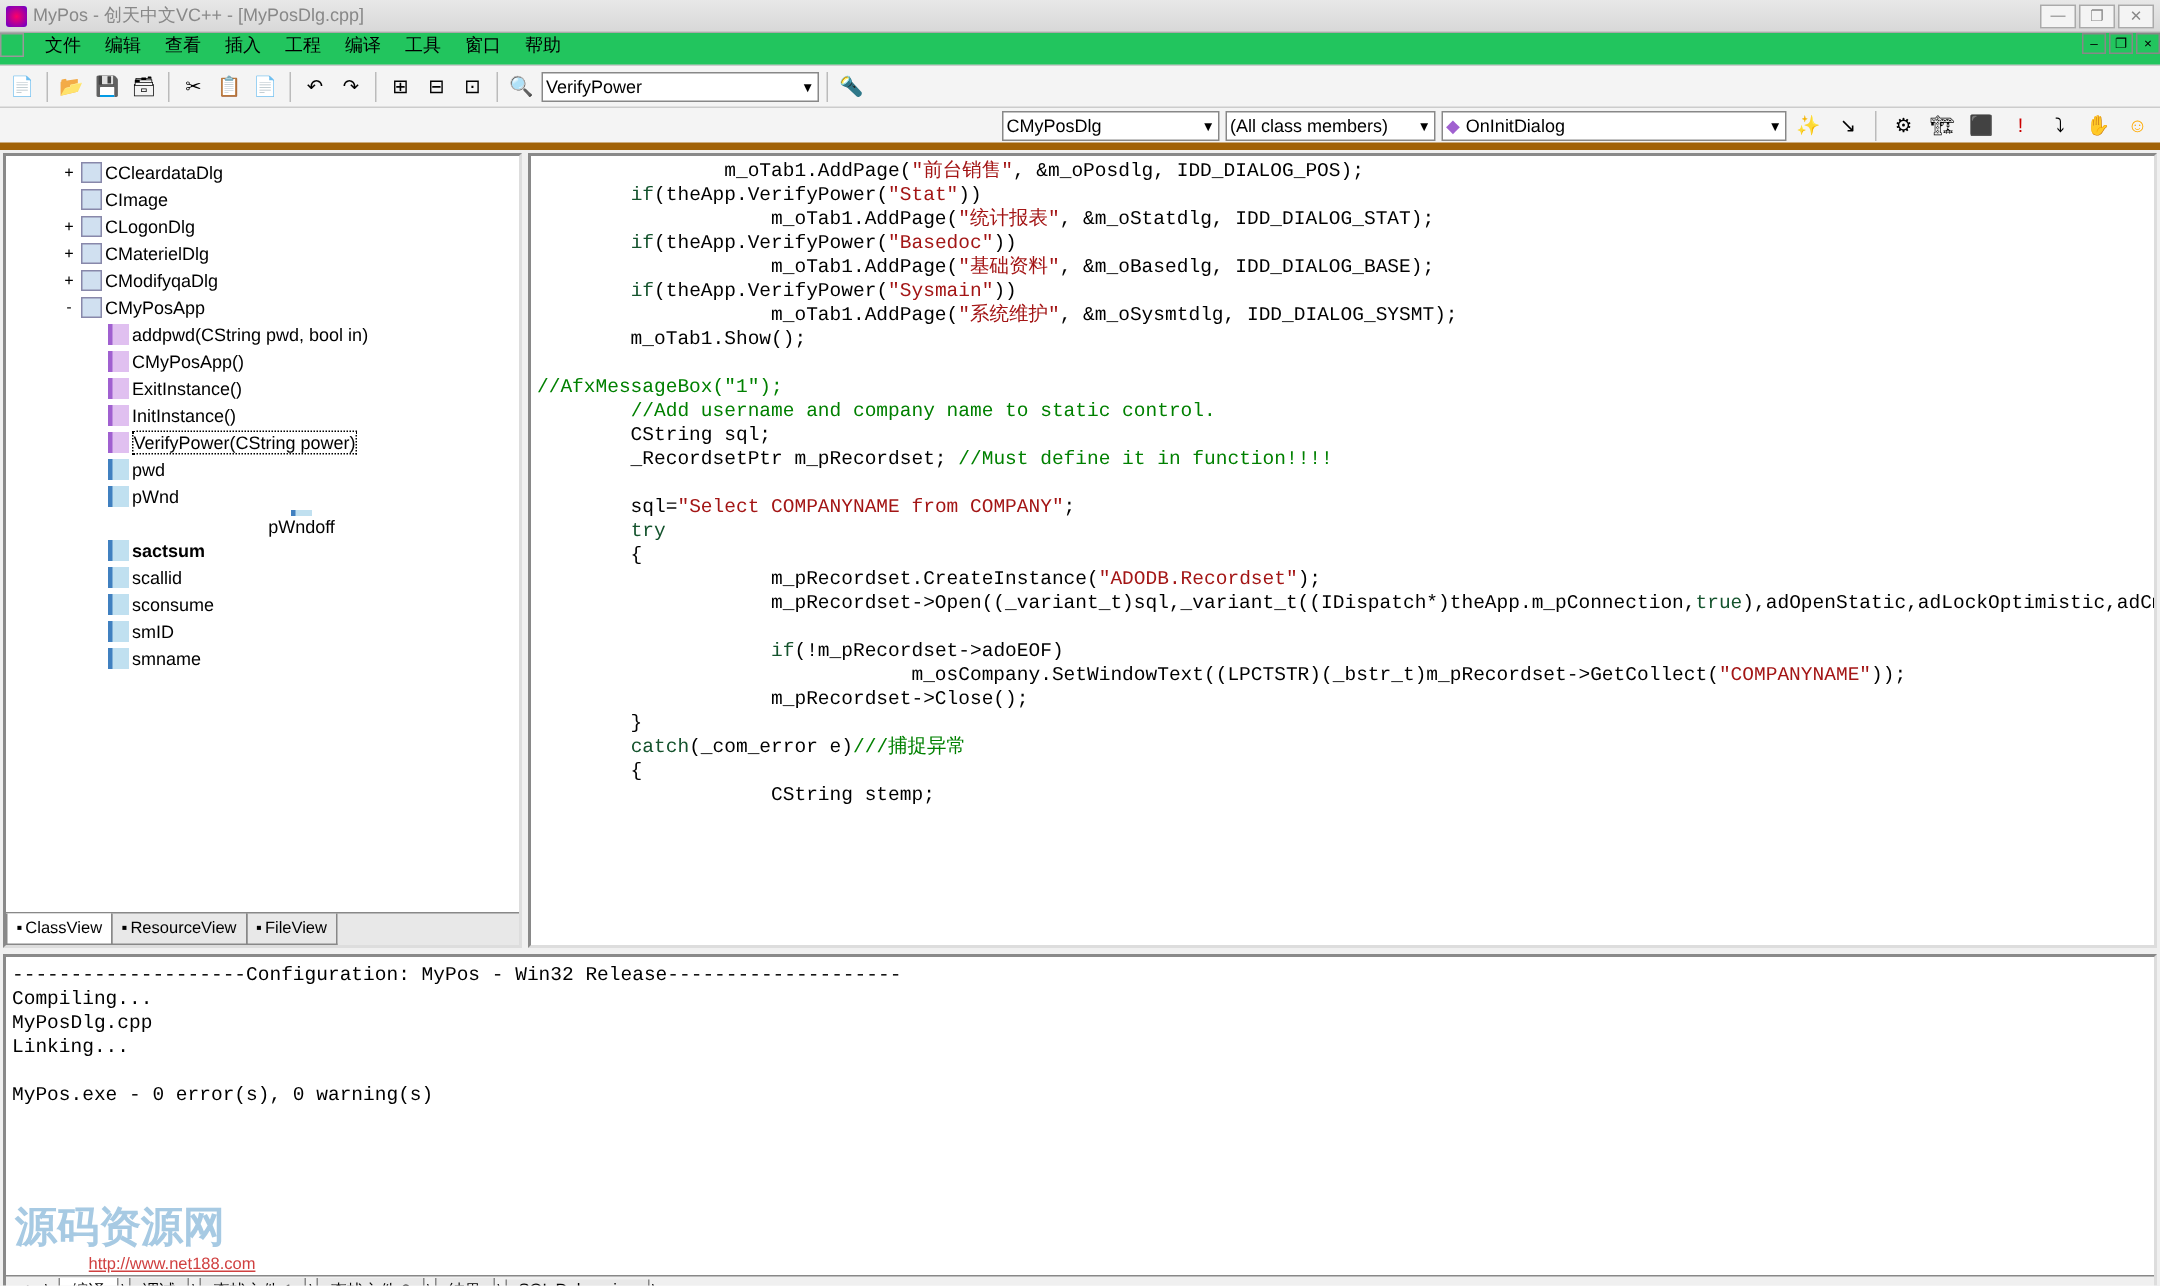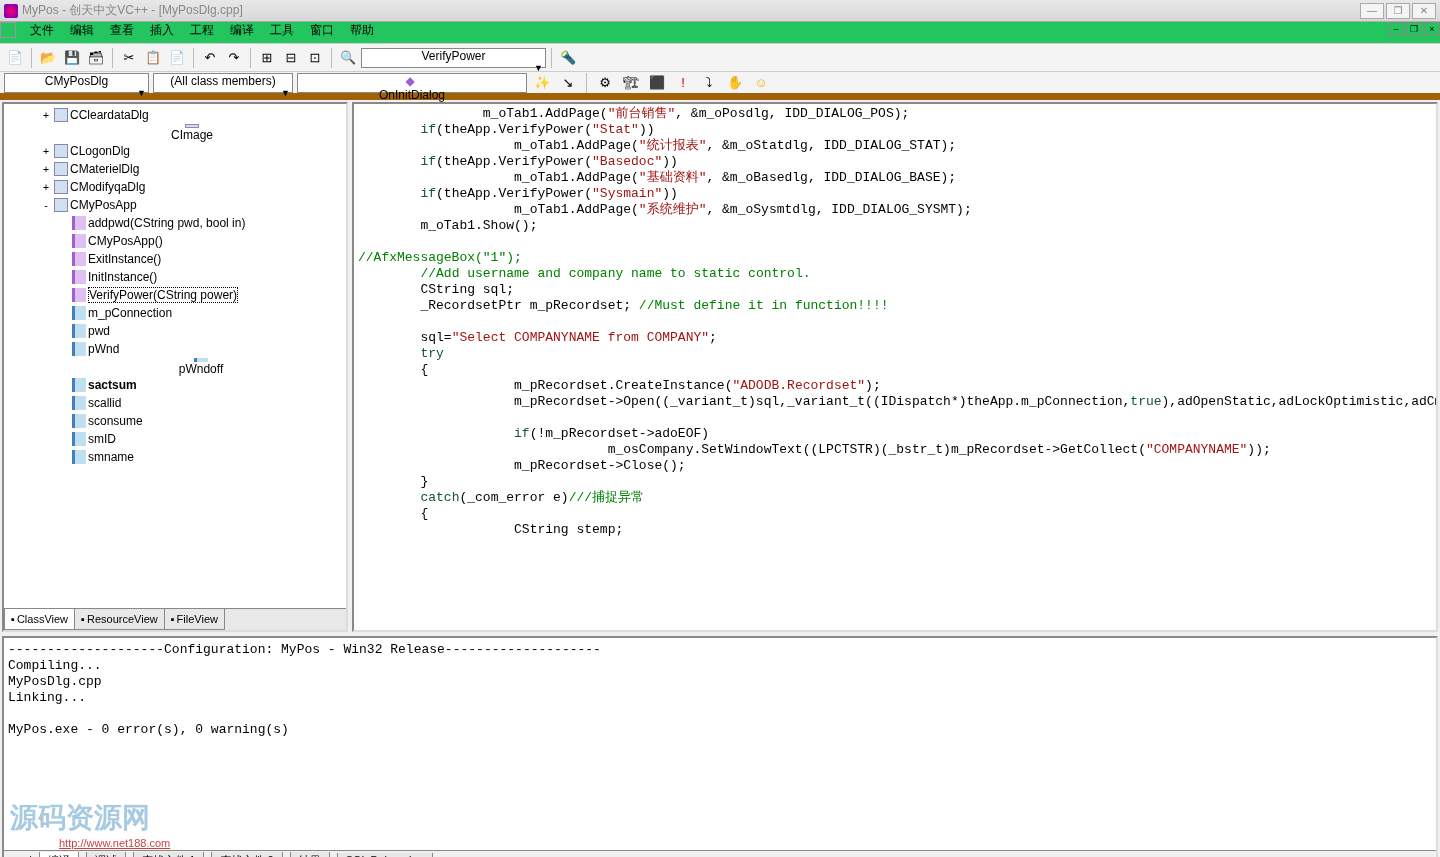--- a/index.html
+++ b/index.html
@@ -9,23 +9,23 @@
 .titlebar .spacer { flex: 1; }
 .titlebar .winbtn { width: 24px; height: 16px; border: 1px solid #aaa; margin-left: 2px; display: flex; align-items: center; justify-content: center; background: #f4f4f4; cursor: pointer; font-size: 10px; }
 .menubar { height: 22px; background: #22c55e; display: flex; align-items: flex-start; padding: 0 0; border-bottom: 1px solid #ccc; }
 .menubar .menu-icon { width: 16px; height: 16px; border: 1px solid #999; margin-right: 6px; }
 .menubar .menu-item { padding: 2px 8px; cursor: pointer; }
 .menubar .mdi-btns { margin-left: auto; display: flex; }
 .menubar .mdi-btn { width: 16px; height: 14px; border: 1px solid #888; margin-left: 2px; font-size: 9px; display:flex;align-items:center;justify-content:center;cursor:pointer;}
 .toolbar { height: 28px; background: #f4f4f4; display: flex; align-items: center; padding: 0 4px; border-bottom: 1px solid #ccc; gap: 2px; }
 .tb-btn { width: 22px; height: 22px; border: 1px solid transparent; display: flex; align-items: center; justify-content: center; cursor: pointer; font-size: 13px; }
 .tb-sep { width: 1px; height: 20px; background: #bbb; margin: 0 3px; }
-.tb-combo { height: 20px; border: 1px solid #888; background: #fff; font-size: 12px; padding: 0 2px; display:flex; align-items:center;flex-direction:column; }
+.tb-combo { height: 20px; border: 1px solid #888; background: #fff; font-size: 12px; padding: 0 2px; display:flex; align-items:center; }
 .tb-combo .arrow { margin-left:auto; font-size:9px; }
-.secondbar { height: 28px; background: #f4f4f4; display: flex; align-items: center; padding: 0 4px; border-bottom: 7px solid #a16207; gap:4px;}
+.secondbar { height: 28px; background: #f4f4f4; display: flex; align-items: center; padding: 0 4px; border-bottom: 5px solid #a16207; gap:4px;justify-content:flex-end;}
 .main { display: flex; height: 534px; }
 .sidebar { width: 346px; border: 2px inset #ddd; background: #fff; display: flex; flex-direction: column; margin: 2px; }
 .tree { flex: 1; overflow: auto; padding: 2px; }
 .tree-node { display: flex; align-items: center; height: 18px; white-space: nowrap; cursor: pointer; }
 .tree-node .exp { width: 12px; text-align: center; font-family: monospace; font-size: 10px; }
 .tree-node .ico { width: 14px; height: 14px; margin: 0 2px; display:inline-block; }
 .ico-class { background: #d0e0f0; border: 1px solid #88a; }
 .ico-method { background: #e0c0f0; border-left: 3px solid #a060d0; }
 .ico-field { background: #c0e0f0; border-left: 3px solid #4080c0; }
 .tree-node.selected span.label { border: 1px dotted #000; background: #fff; }
@@ -121,21 +121,21 @@
 </div>
 
 <div class="main">
   <div class="sidebar">
     <div class="tree" id="tree">
         <div class="tree-node" style="padding-left: 34px;">
           <span class="exp">+</span>
           <span class="ico ico-class"></span>
           <span class="label">CCleardataDlg</span>
         </div>
-        <div class="tree-node" style="padding-left: 34px; flex-direction: column;">
+        <div class="tree-node" style="padding-left: 34px;">
           <span class="exp"></span>
           <span class="ico ico-class"></span>
           <span class="label">CImage</span>
         </div>
         <div class="tree-node" style="padding-left: 34px;">
           <span class="exp">+</span>
           <span class="ico ico-class"></span>
           <span class="label">CLogonDlg</span>
         </div>
         <div class="tree-node" style="padding-left: 34px;">
@@ -170,25 +170,20 @@
         </div>
         <div class="tree-node" style="padding-left: 52px;">
           <span class="exp"></span>
           <span class="ico ico-method"></span>
           <span class="label">InitInstance()</span>
         </div>
         <div class="tree-node selected" style="padding-left: 52px;">
           <span class="exp"></span>
           <span class="ico ico-method"></span>
           <span class="label">VerifyPower(CString power)</span>
-        </div>
-        <div class="tree-node" style="padding-left: 52px;">
-          <span class="exp"></span>
-          <span class="ico ico-field"></span>
-          <span class="label">m_pConnection</span>
         </div>
         <div class="tree-node" style="padding-left: 52px; text-align: right;">
           <span class="exp"></span>
           <span class="ico ico-field"></span>
           <span class="label">pwd</span>
         </div>
         <div class="tree-node" style="padding-left: 52px;">
           <span class="exp"></span>
           <span class="ico ico-field"></span>
           <span class="label">pWnd</span>

